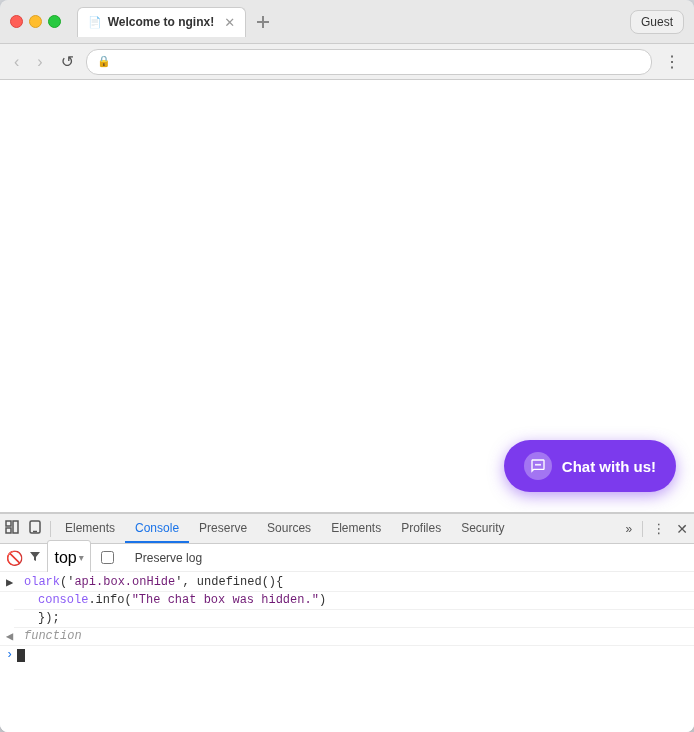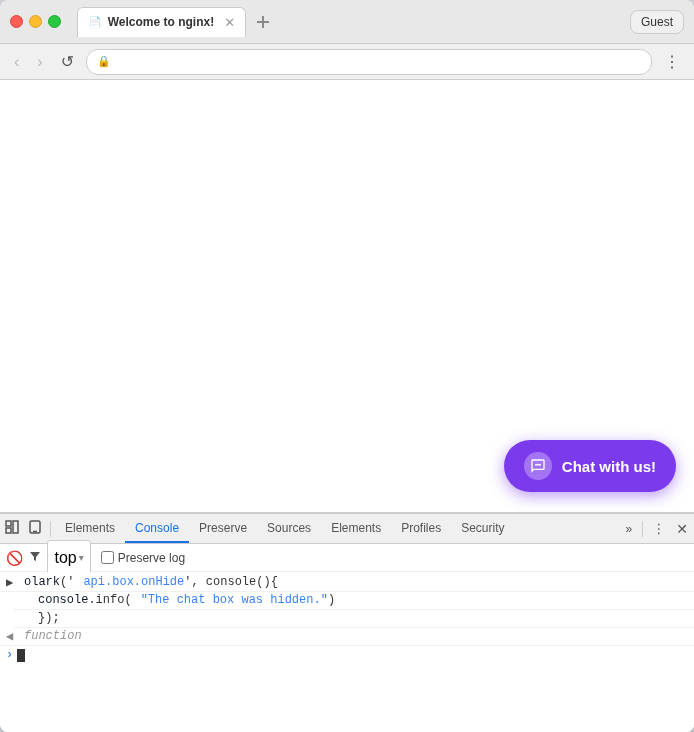--- a/index.html
+++ b/index.html
@@ -53,32 +53,32 @@
     .dt-tab-more { margin-left: auto; color: #555; font-size: 12px; padding: 0 6px; cursor: pointer; }
     .dt-tab-close { color: #555; font-size: 14px; padding: 0 6px; cursor: pointer; }
     .dt-separator { width: 1px; height: 16px; background: #ccc; margin: 0 4px; }
 
     
     .console-toolbar { background: #fff; border-bottom: 1px solid #eee; height: 28px; display: flex; align-items: center; padding: 0 6px; gap: 6px; }
     .console-clear-btn { background: none; border: none; cursor: pointer; color: #555; font-size: 14px; }
     .console-filter-btn { background: none; border: none; cursor: pointer; color: #555; font-size: 12px; }
     .filter-input-wrapper { display: flex; align-items: center; background: #fff; border: 1px solid #ccc; border-radius: 3px; padding: 0 6px; height: 36px; }
     .filter-chevron { color: #888; font-size: 10px; margin-left: 2px; }
-    .preserve-log { display: flex; align-items: center; gap: 4px; font-size: 12px; color: #444; margin-left: 4px; }
+    .preserve-log { display: flex; align-items: center; gap: 21px; font-size: 12px; color: #444; margin-left: 4px; }
     .preserve-checkbox { cursor: pointer; }
 
     .console-output { background: #fff; flex: 1; overflow-y: auto; padding: 2px 0; font-family: 'Menlo', 'Monaco', 'Courier New', monospace; font-size: 12px; }
 
     .console-line { display: flex; align-items: flex-start; padding: 1px 6px; border-bottom: 1px solid #f0f0f0; min-height: 18px; }
     .console-arrow { color: #888; margin-right: 4px; font-size: 12px; min-width: 14px; cursor: pointer; }
     .console-arrow.expand { color: #444; }
     .console-indent { margin-left: 14px; }
-    .code-red { color: #0f172a; }
+    .code-red { color: #8b5cf6; }
     .code-default { color: #333; }
-    .code-string { color: #3b82f6; margin-left: 9px; }
+    .code-string { color: #701a75; }
     .console-result { color: #999; font-style: italic; }
     .console-prompt { display: flex; align-items: center; padding: 2px 6px; }
     .console-prompt-arrow { color: #1a73e8; margin-right: 4px; font-size: 12px; }
     .console-cursor { display: inline-block; width: 8px; height: 13px; background: #333; vertical-align: middle; }
   </style>
 </head>
 <body>
 
 <div class="browser-window">
 
@@ -188,21 +188,21 @@
       <label class="preserve-log">
         <input type="checkbox" class="preserve-checkbox" style="">
         <span>Preserve log</span>
       </label>
     </div>
 
     <div class="console-output">
       <div class="console-line">
         <span class="console-arrow expand">▶</span>
         <span class="code-default">
-          <span class="code-red">olark</span><span>('</span><span class="code-string">api.box.onHide</span><span>', console(){</span>
+          <span class="code-red">olark</span><span>('</span><span class="code-string">api.box.onHide</span><span>', undefined(){</span>
         </span>
       </div>
       <div class="console-line console-indent">
         <span class="console-arrow">&nbsp;</span>
         <span class="code-default">
           <span class="code-red">console</span><span>.info(</span><span class="code-string">"The chat box was hidden."</span><span>)</span>
         </span>
       </div>
       <div class="console-line console-indent">
         <span class="console-arrow">&nbsp;</span>

